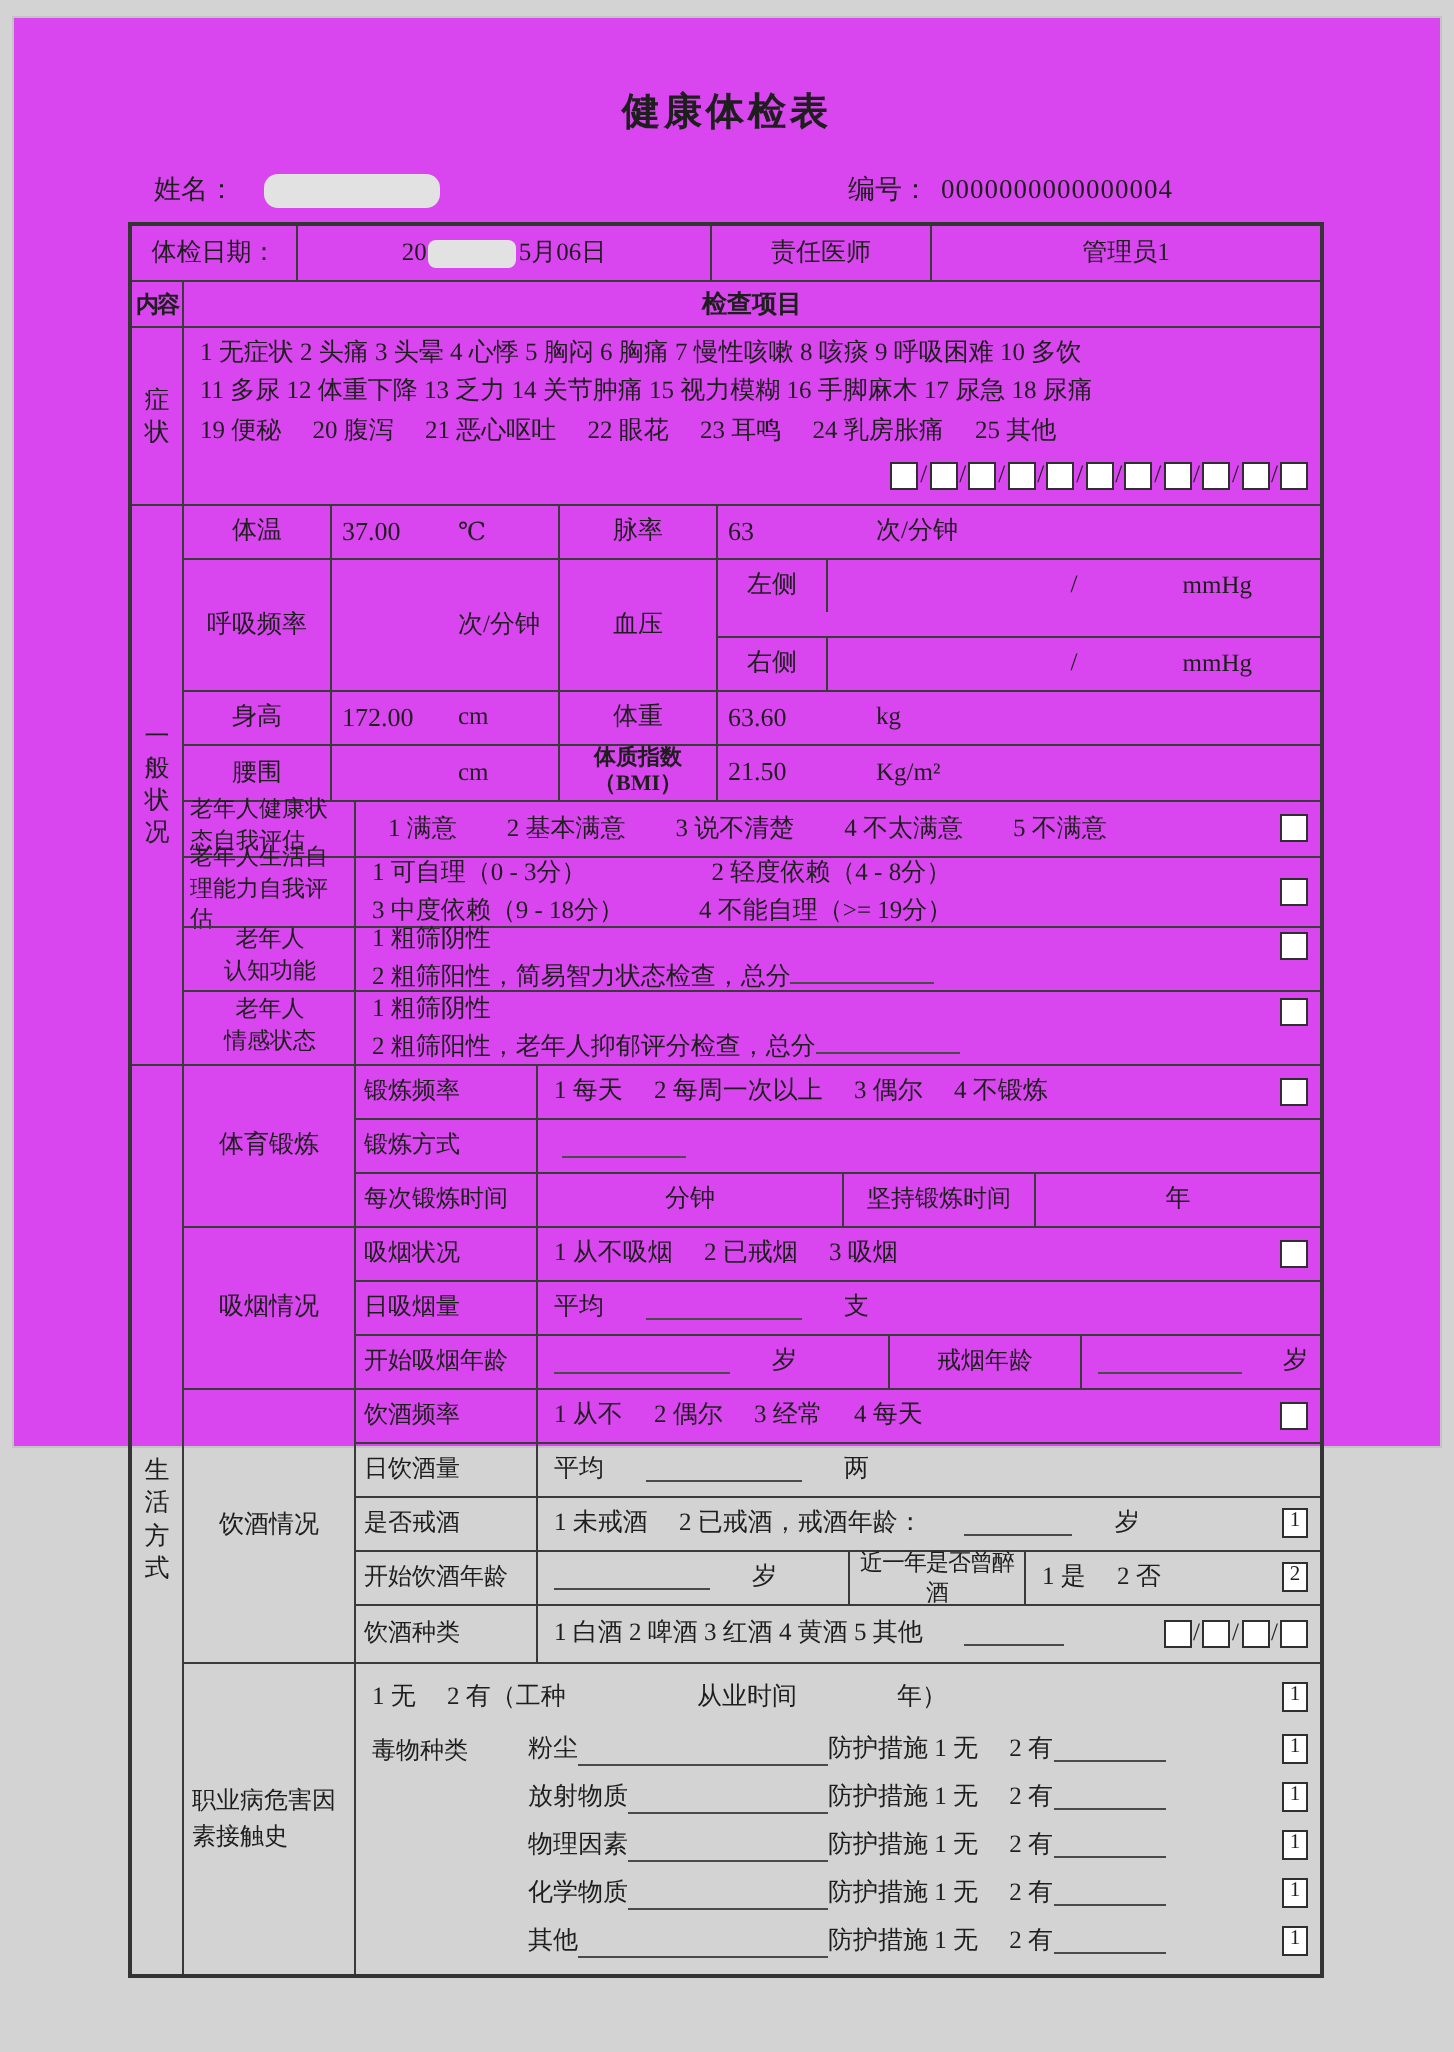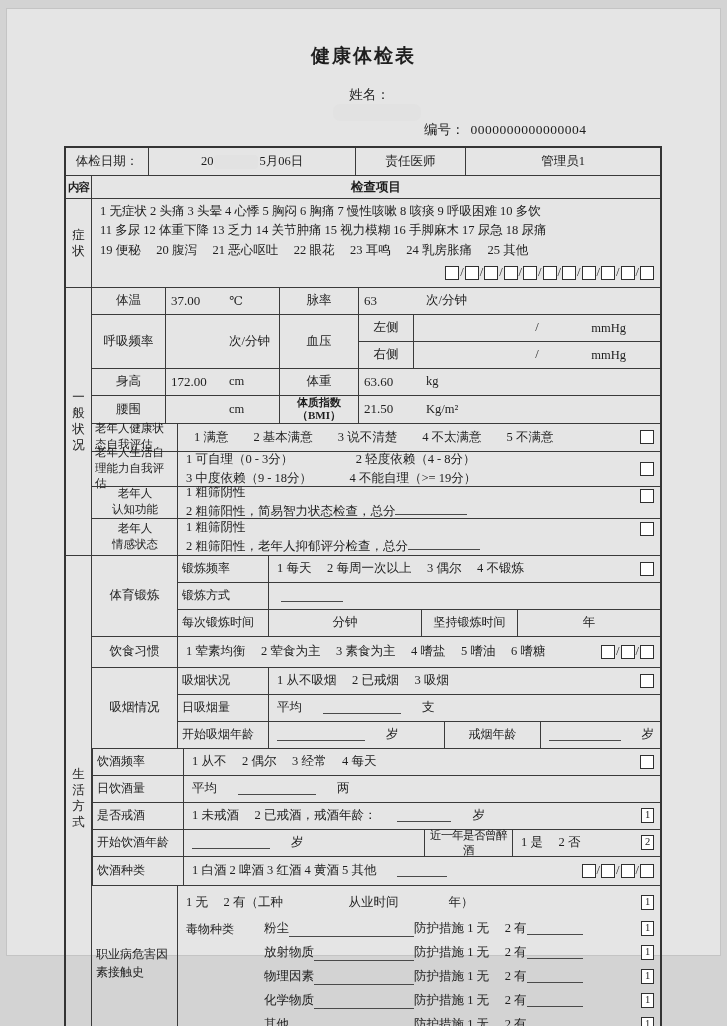--- a/index.html
+++ b/index.html
@@ -1,40 +1,40 @@
 <!DOCTYPE html>
 <html><head>
 <meta charset="utf-8">
 <style>
   html,body{margin:0;padding:0;}
   body{
     width:727px;height:1026px;background:#d3d3d3;
     font-family:"Liberation Serif","DejaVu Serif",serif;color:#1e1e1e;
     box-sizing:border-box;padding:8px 6px 14px 6px;
   }
-  .page{width:715px;height:948px;background:#e5e5e5;border:1px solid #c4c4c4;box-sizing:border-box;position:relative;}
+  .page{width:715px;height:716px;background:#d946ef;border:1px solid #c4c4c4;box-sizing:border-box;position:relative;}
   .title{text-align:center;font-weight:bold;font-size:19px;padding-top:34px;letter-spacing:2px;}
-  .name-row{display:flex;align-items:center;margin:17px 58px 7px 70px;font-size:13.5px;flex-direction:column;}
+  .name-row{display:flex;align-items:center;margin:17px 58px 7px 70px;font-size:13.5px;}
   .blur{display:inline-block;background:#e2e2e2;border-radius:7px;}
   .name-blur{width:88px;height:17px;margin-left:14px;}
   .date-blur{width:44px;height:14px;border-radius:4px;margin:0 1px;}
   .num-group{margin-left:auto;display:flex;align-items:center;width:238px;}
   .numval{margin-left:6px;letter-spacing:0.5px;}
   .form{margin:0 58px 0 57px;border:2px solid #343434;font-size:12.5px;box-sizing:border-box;}
   .r{display:flex;border-top:1.5px solid #3a3a3a;align-items:stretch;}
   .r.first{border-top:none;}
   .c{border-left:1.5px solid #3a3a3a;box-sizing:border-box;min-width:0;}
   .c.first{border-left:none;}
   .cc{display:flex;align-items:center;justify-content:center;text-align:center;}
   .body{display:flex;flex-direction:column;flex:1;}
   .bold{font-weight:bold;}
   .colA{width:25px;}
   .colB{width:85px;}
   .colC{width:90px;}
-  .vl1{width:73px;} .vv1{width:114px;} .vl2{width:79px;} .vv2{flex:1;}
+  .vl1{width:73px;} .vv1{width:114px;} .vl2{width:79px;} .vv2{flex:1;gap:12px;}
   .w54{width:54px;} .w96{width:96px;} .w143{width:143px;} .w120{width:120px;}
   .w88{width:88px;} .w148{width:148px;}
   .h22{height:22px;} .h25{height:25px;justify-content:space-between;} .h26{height:26px;}
   .h27{height:27px;} .h28{height:28px;} .h30{height:30px;} .h33{height:34px;}
   .h31{height:31px;} .h36{height:36px;}
   .flex1{flex:1;}
   .vert{display:inline-block;width:14px;word-break:break-all;text-align:center;line-height:1.3;font-size:12.5px;}
   .valcell{display:flex;align-items:center;padding-left:5px;}
   .val{display:inline-block;width:58px;font-size:13px;}
   .val2{display:inline-block;width:62px;font-size:13px;}
@@ -249,28 +249,20 @@
             </div>
             <div class="r h26">
               <div class="c first colC lc">每次锻炼时间</div>
               <div class="c flex1 cc">分钟</div>
               <div class="c cc w96" style="font-size:12px;">坚持锻炼时间</div>
               <div class="c cc w143">年</div>
             </div>
           </div>
         </div>
 
-        <div class="r h30">
-          <div class="c first cc colB">饮食习惯</div>
-          <div class="c flex1 optcell">
-            <span>1 荤素均衡　 2 荤食为主　 3 素食为主　 4 嗜盐　 5 嗜油　 6 嗜糖</span>
-            <span class="sp"></span>
-            <span><span class="cb"></span><span class="slash">/</span><span class="cb"></span><span class="slash">/</span><span class="cb"></span></span>
-          </div>
-        </div>
 
         <div class="r">
           <div class="c first cc colB">吸烟情况</div>
           <div class="c body">
             <div class="r first h26">
               <div class="c first colC lc">吸烟状况</div>
               <div class="c flex1 optcell">
                 <span>1 从不吸烟　 2 已戒烟　 3 吸烟</span>
                   <span class="sp"></span>
                   <span class="cb"></span>
@@ -293,20 +285,21 @@
               <div class="c cc w96" style="font-size:12px;">戒烟年龄</div>
               <div class="c w120 optcell">
                   <span class="u" style="width:74px;"></span>
                   <span>岁</span>
                 </div>
             </div>
           </div>
         </div>
 
         <div class="r">
+          <div class="c first cc colB">饮酒情况</div>
           <div class="c body">
             <div class="r first h26">
               <div class="c first colC lc">饮酒频率</div>
               <div class="c flex1 optcell">
                 <span>1 从不　 2 偶尔　 3 经常　 4 每天</span>
                   <span class="sp"></span>
                   <span class="cb"></span>
               </div>
             </div>
             <div class="r h26">

